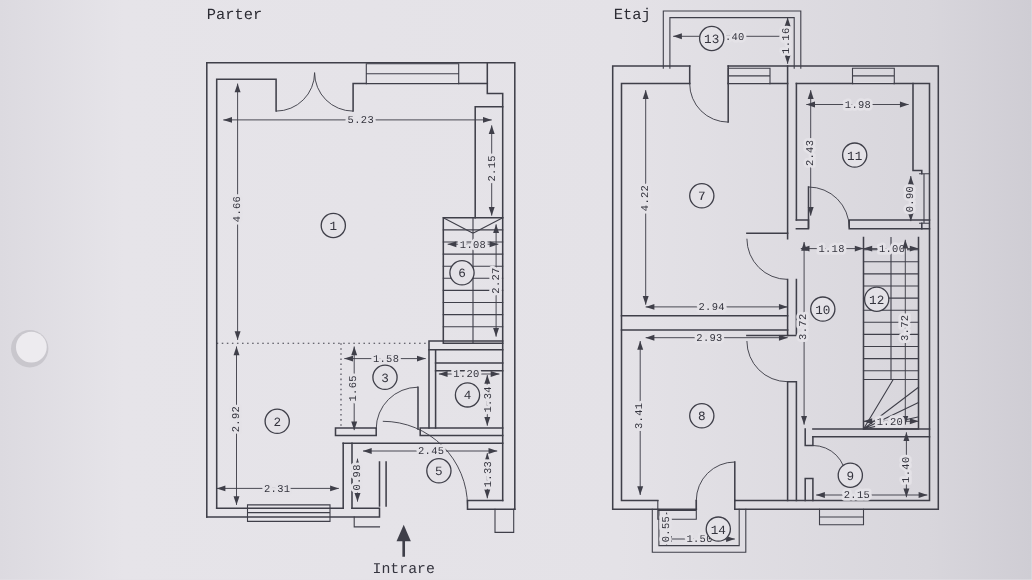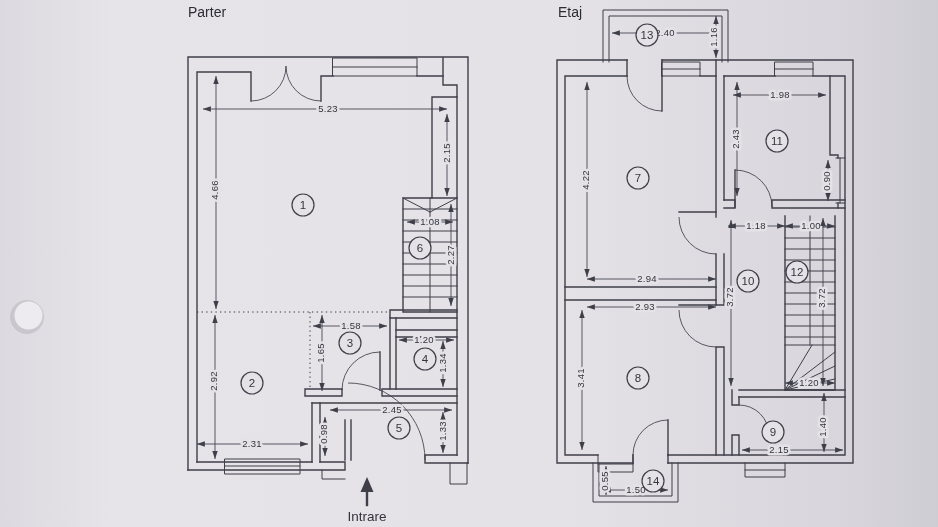--- a/index.html
+++ b/index.html
@@ -2,21 +2,21 @@
 <html style="--paper: #e4e2e7; --ink: #3f3f49;"><head>
 <meta charset="utf-8">
 <style>
   :root{ --paper:#e4e2e7; --ink:#3f3f49; }
   html,body{ margin:0; padding:0; }
   body{
     width:938px; height:527px; overflow:hidden;
     font-family:"Liberation Sans", sans-serif;
     background:var(--paper);
   }
-  .sheet{ width:938px; height:527px; position:relative; }
+  .sheet{ width:938px; height:527px; position:relative;font-family:Liberation Mono, monospace; }
   svg{ display:block; }
   .w   { fill:none; stroke:var(--ink); stroke-width:1.4; stroke-linecap:square; }
   .t   { fill:none; stroke:var(--ink); stroke-width:1;   stroke-linecap:square; }
   .d   { fill:none; stroke:var(--ink); stroke-width:0.85; }
   .dot { fill:none; stroke:var(--ink); stroke-width:1; stroke-dasharray:1.4 3.2; }
   .arrowhead{ fill:var(--ink); }
   text{ fill:#34343e; }
   .dimtxt{
     font-size:9.5px; letter-spacing:0.3px; text-anchor:middle;
     paint-order:stroke; stroke:var(--paper); stroke-width:5px; stroke-linejoin:round;

